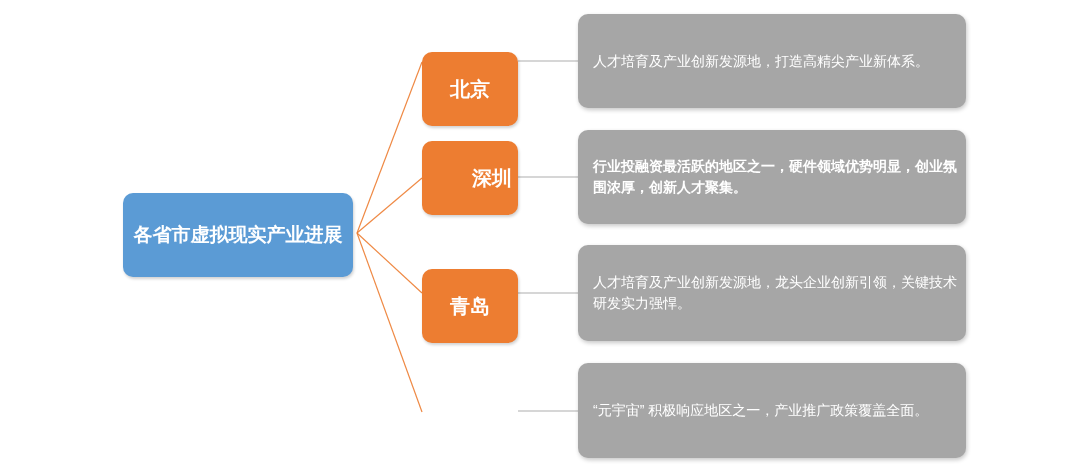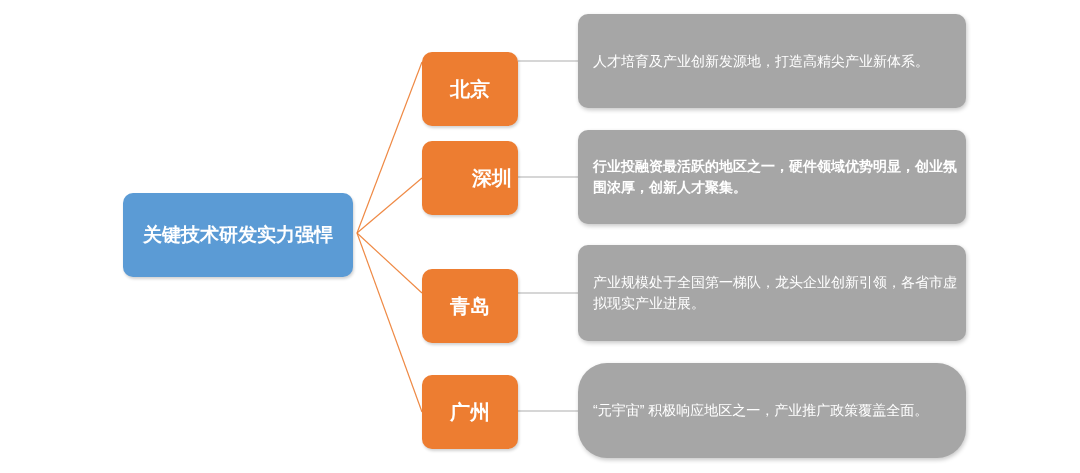--- a/index.html
+++ b/index.html
@@ -70,61 +70,58 @@
     line-height: 1.5;
     box-shadow: 1px 2px 4px rgba(0,0,0,0.22);
   }
   .b1 { top: 25px; margin-top: 27px; }
   .b2 { top: 141px; padding-left: 44px; }
   .b3 { top: 269px; }
   .b4 { top: 375px; }
   .d1 { top: 14px;  height: 94px; }
   .d2 { top: 130px; height: 94px; font-weight: bold; }
   .d3 { top: 245px; height: 96px; }
-  .d4 { top: 363px; height: 95px; border-radius: 29px; }
+  .d4 { top: 363px; height: 95px; }
 </style>
 </head>
 <body>
 
 <div class="canvas">
 
   <svg class="lines" viewBox="0 0 1080 473" xmlns="http://www.w3.org/2000/svg">
     <line class="branch-line" x1="357" y1="233" x2="422" y2="62"></line>
     <line class="branch-line" x1="357" y1="233" x2="422" y2="178"></line>
     <line class="branch-line" x1="357" y1="233" x2="422" y2="293"></line>
     <line class="branch-line" x1="357" y1="233" x2="422" y2="412"></line>
     <line class="desc-line" x1="518" y1="61" x2="578" y2="61"></line>
     <line class="desc-line" x1="518" y1="177" x2="578" y2="177"></line>
     <line class="desc-line" x1="518" y1="293" x2="578" y2="293"></line>
     <line class="desc-line" x1="518" y1="411" x2="578" y2="411"></line>
   </svg>
 
   <div class="node root">
-    <span>关键技术研发实力强悍</span>
+    <span>各省市虚拟现实产业进展</span>
   </div>
 
   <div class="node branch b1">
     <span>北京</span>
   </div>
   <div class="node branch b2">
     <span>深圳</span>
   </div>
   <div class="node branch b3">
     <span>青岛</span>
   </div>
-  <div class="node branch b4">
-    <span>广州</span>
-  </div>
 
   <div class="node desc d1">
     <span>人才培育及产业创新发源地，打造高精尖产业新体系。</span>
   </div>
   <div class="node desc d2">
     <span>行业投融资最活跃的地区之一，硬件领域优势明显，创业氛围浓厚，创新人才聚集。</span>
   </div>
   <div class="node desc d3">
-    <span>产业规模处于全国第一梯队，龙头企业创新引领，各省市虚拟现实产业进展。</span>
+    <span>人才培育及产业创新发源地，龙头企业创新引领，关键技术研发实力强悍。</span>
   </div>
   <div class="node desc d4">
     <span>“元宇宙” 积极响应地区之一，产业推广政策覆盖全面。</span>
   </div>
 
 </div>
 
 </body></html>

